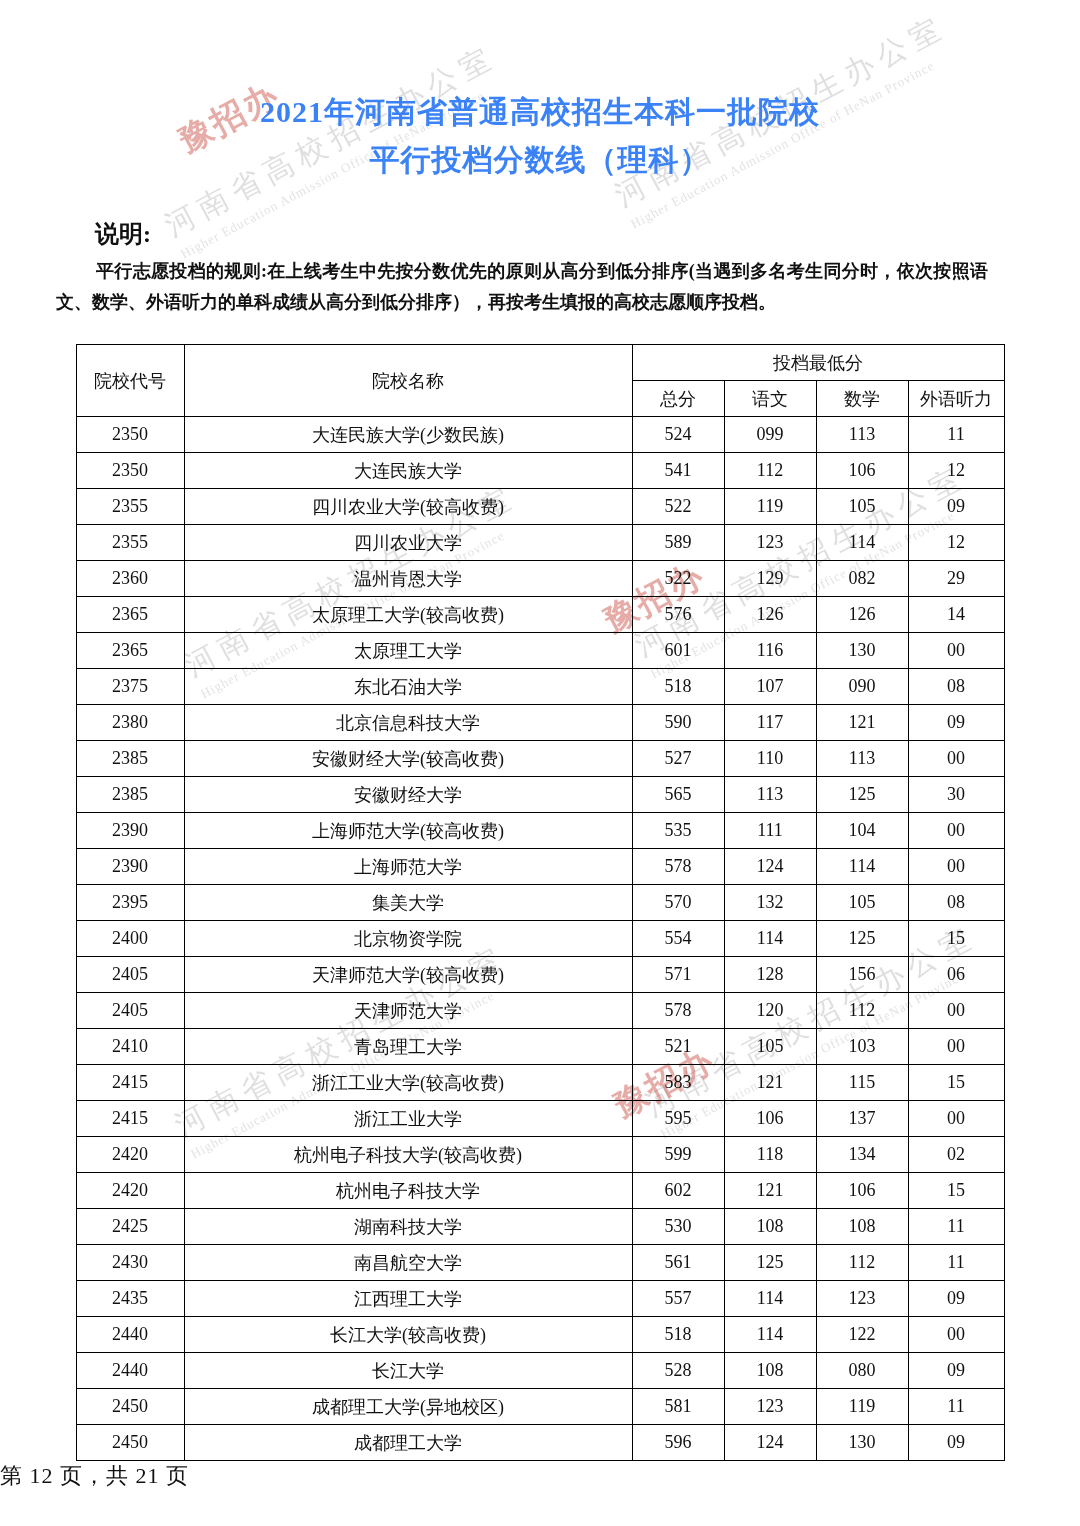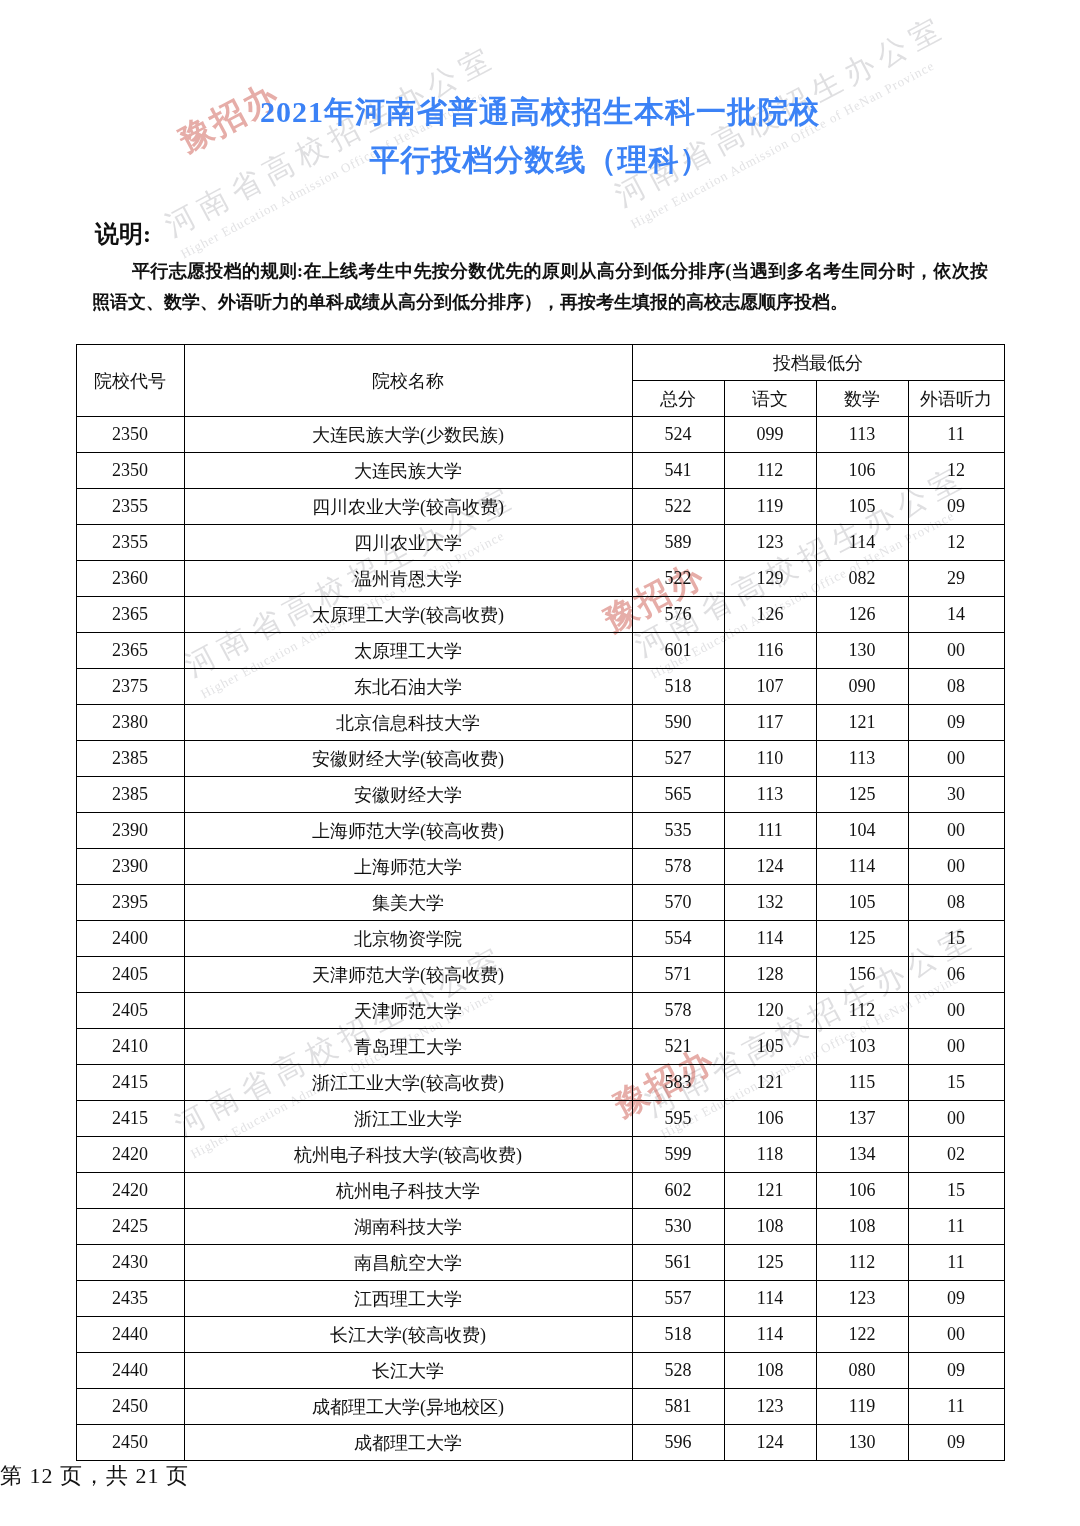--- a/index.html
+++ b/index.html
@@ -72,21 +72,21 @@
     line-height: 48px;
     color: #3b82f6;
   }
 
   .note-label {
     margin: 34px 0 0 95px;
     font-size: 24px;
     font-weight: bold;
   }
   .note-body {
-    margin: 6px 92px 0 92px;
+    margin: 6px 92px 0 56px;
     font-size: 18px;
     font-weight: bold;
     line-height: 31px;
     text-indent: 40px;
     text-align: justify;
   }
 
   table.scores {
     border-collapse: collapse;
     margin: 26px auto 0 auto;

